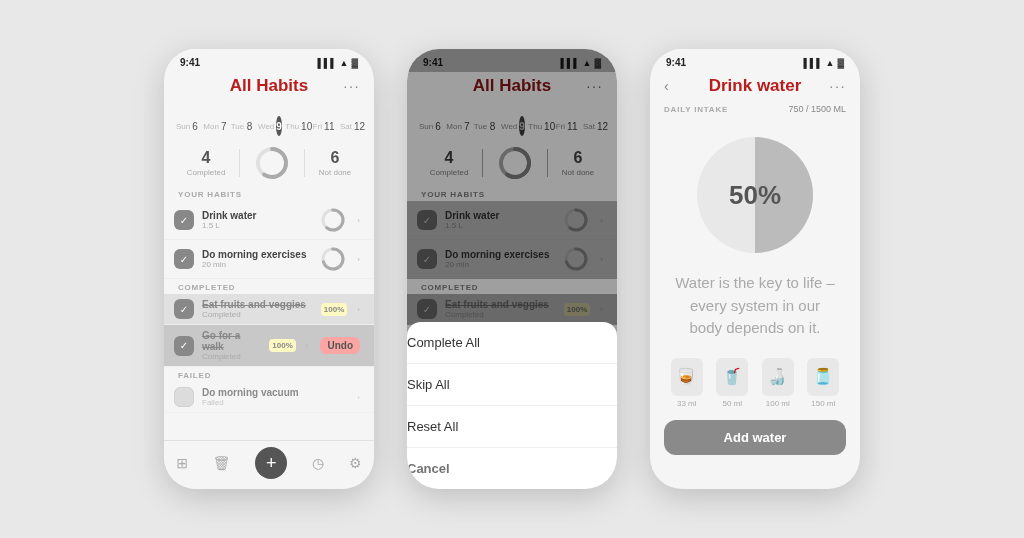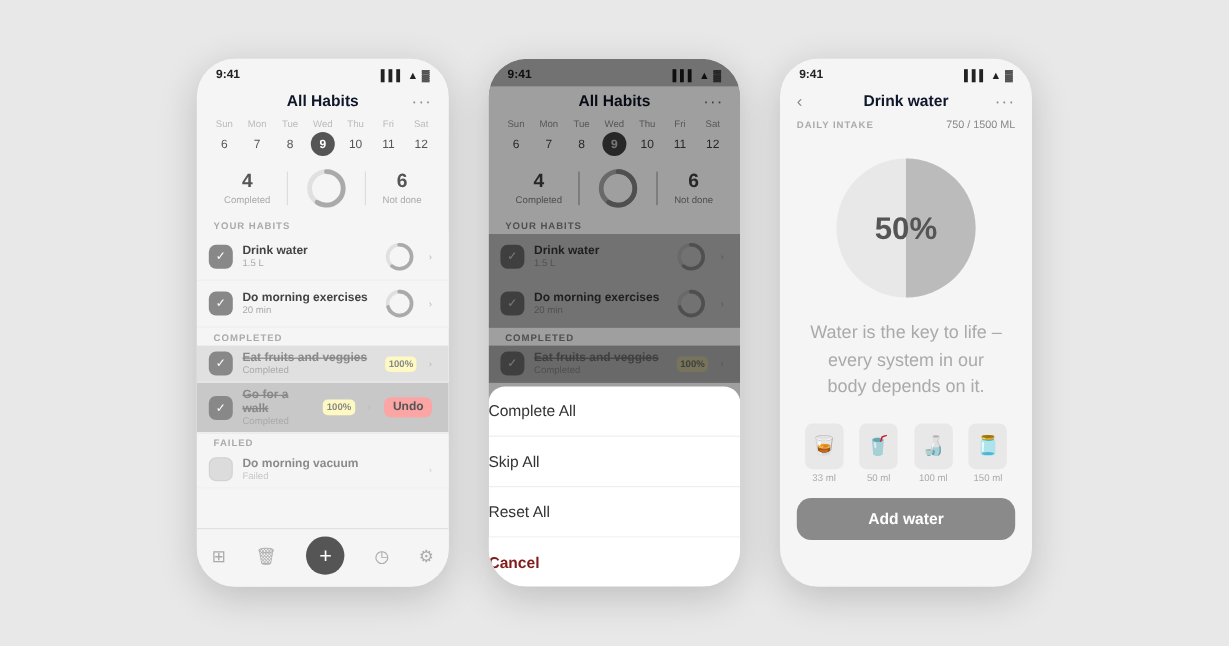--- a/index.html
+++ b/index.html
@@ -54,23 +54,23 @@
     }
     
     .app-header {
       display: flex;
       justify-content: center;
       align-items: center;
       padding: 4px 16px 4px;
       position: relative;
     }
     .app-header-title {
-      font-size: 13px;
-      font-weight: 600;
-      color: #0f172a;
+      font-size: 17px;
+      font-weight: 600;
+      color: #b91c1c;
     }
     .app-header-dots {
       position: absolute;
       right: 14px;
       font-size: 14px;
       color: #888;
       letter-spacing: 1px;
     }
     .app-header-back {
       position: absolute;
@@ -79,26 +79,27 @@
       color: #888;
     }
     
     .calendar-row {
       display: flex;
       justify-content: space-between;
       padding: 4px 12px 2px;
     }
     .cal-day {
       display: flex;
-      flex-direction: column;
+      flex-direction: row;
       align-items: center;
       gap: 2px;
       font-size: 8px;
       color: #aaa;
       width: 22px;
+      margin-top: 12px;
     }
     .cal-day-label { font-size: 8px; color: #bbb; }
     .cal-day-num {
       font-size: 10px;
       color: #555;
       font-weight: 500;
       width: 20px;
       height: 20px;
       display: flex;
       align-items: center;
@@ -273,21 +274,21 @@
     }
     .action-sheet-item {
       padding: 13px 0;
       text-align: left;
       font-size: 13px;
       color: #333;
       border-bottom: 0.5px solid #eee;
     }
     .action-sheet-item.cancel {
       font-weight: 600;
-      color: #7f1d1d;
+      color: #737373;
       background: #fff;
       border-bottom: none;
     }
     
     .drink-water-content {
       flex: 1;
       display: flex;
       flex-direction: column;
       padding: 0 14px;
       overflow: hidden;

